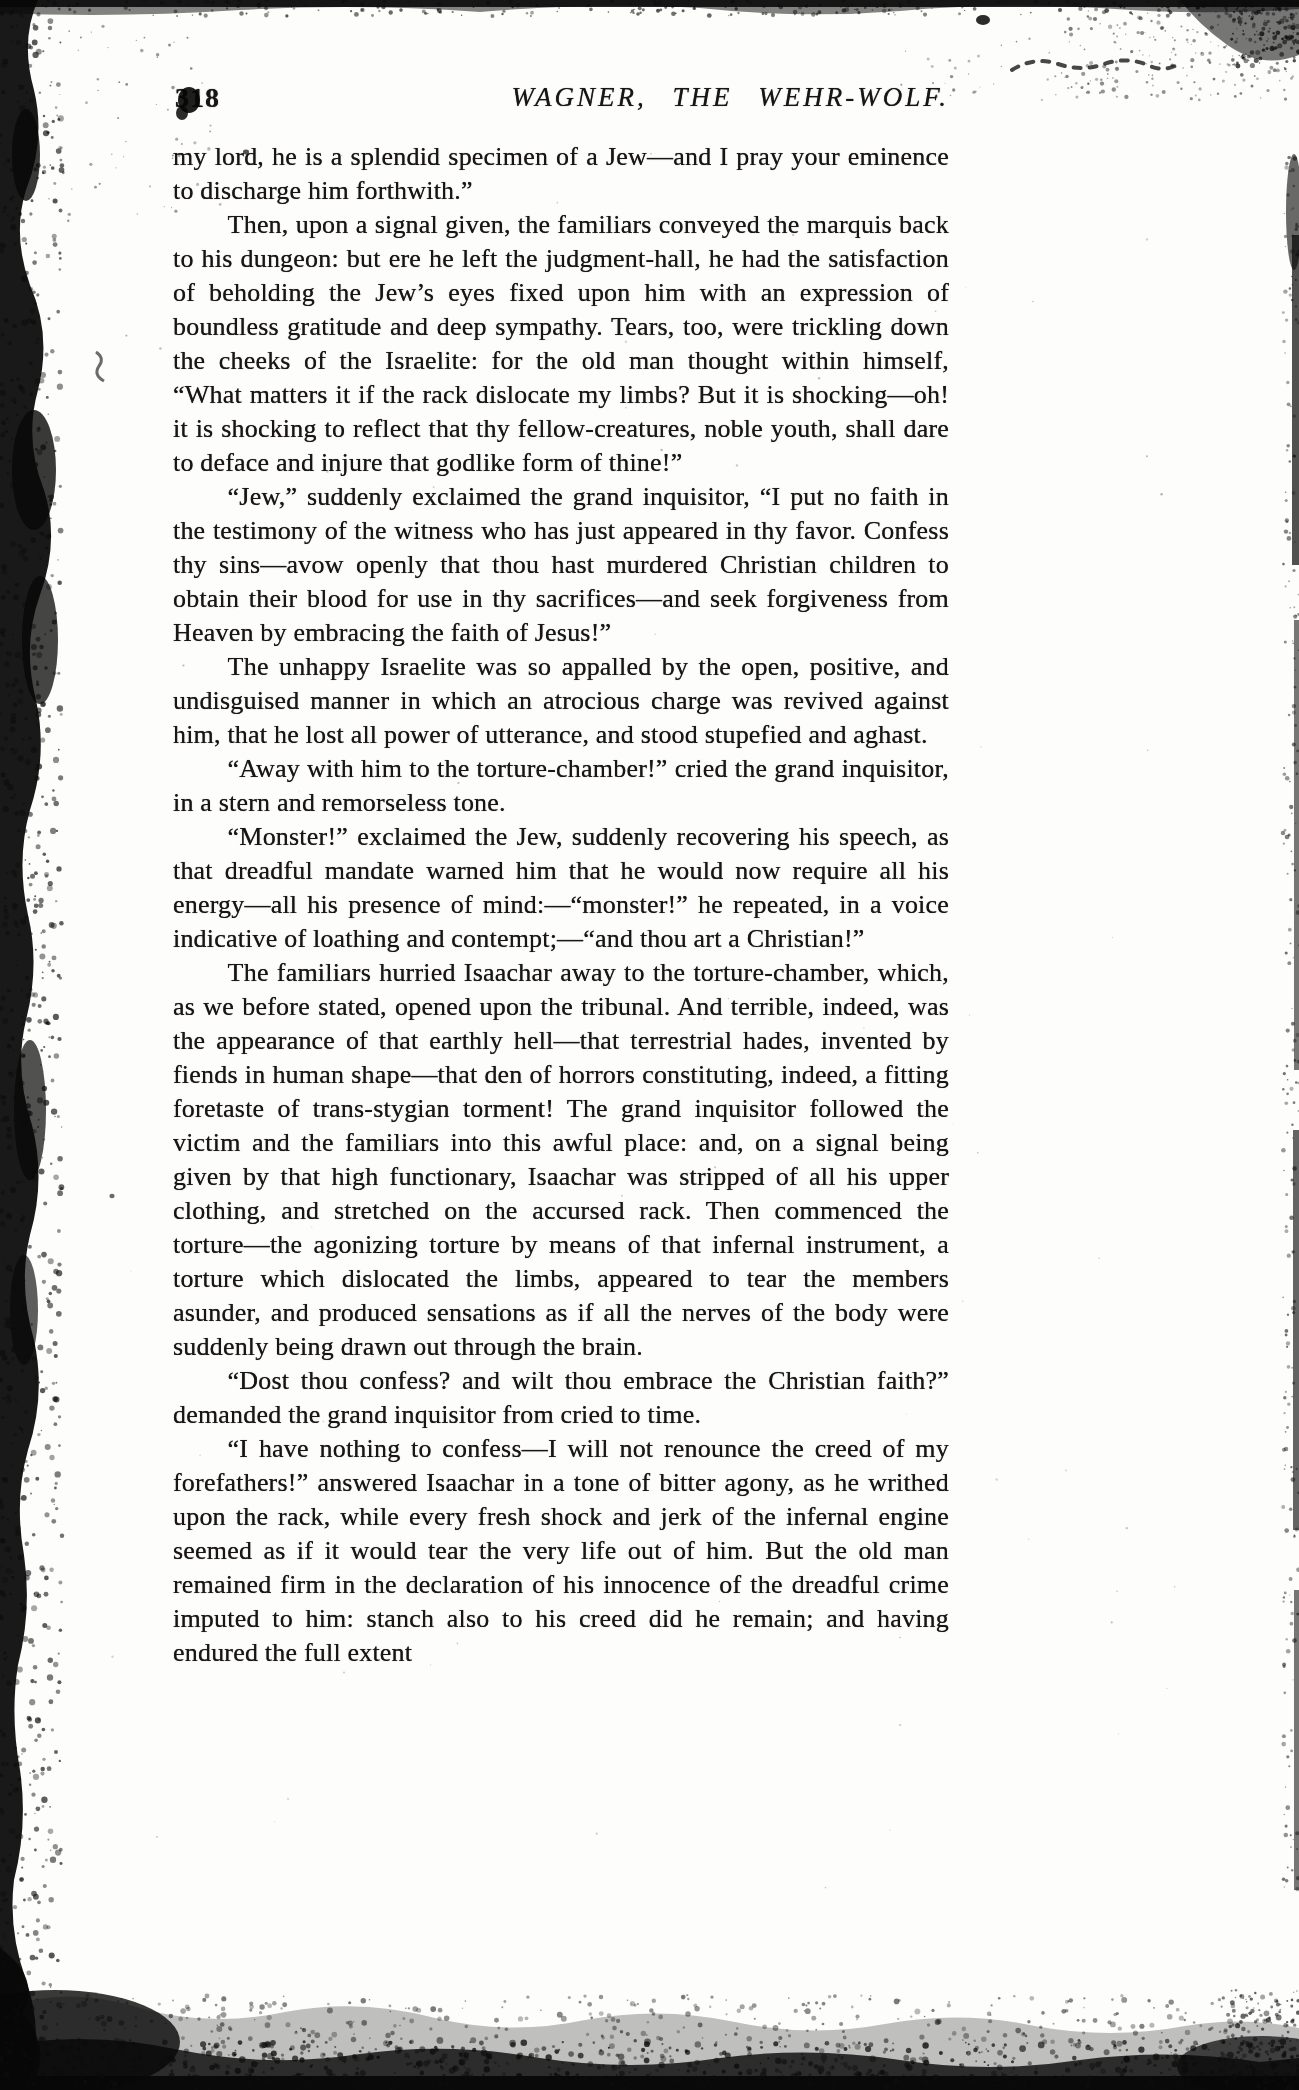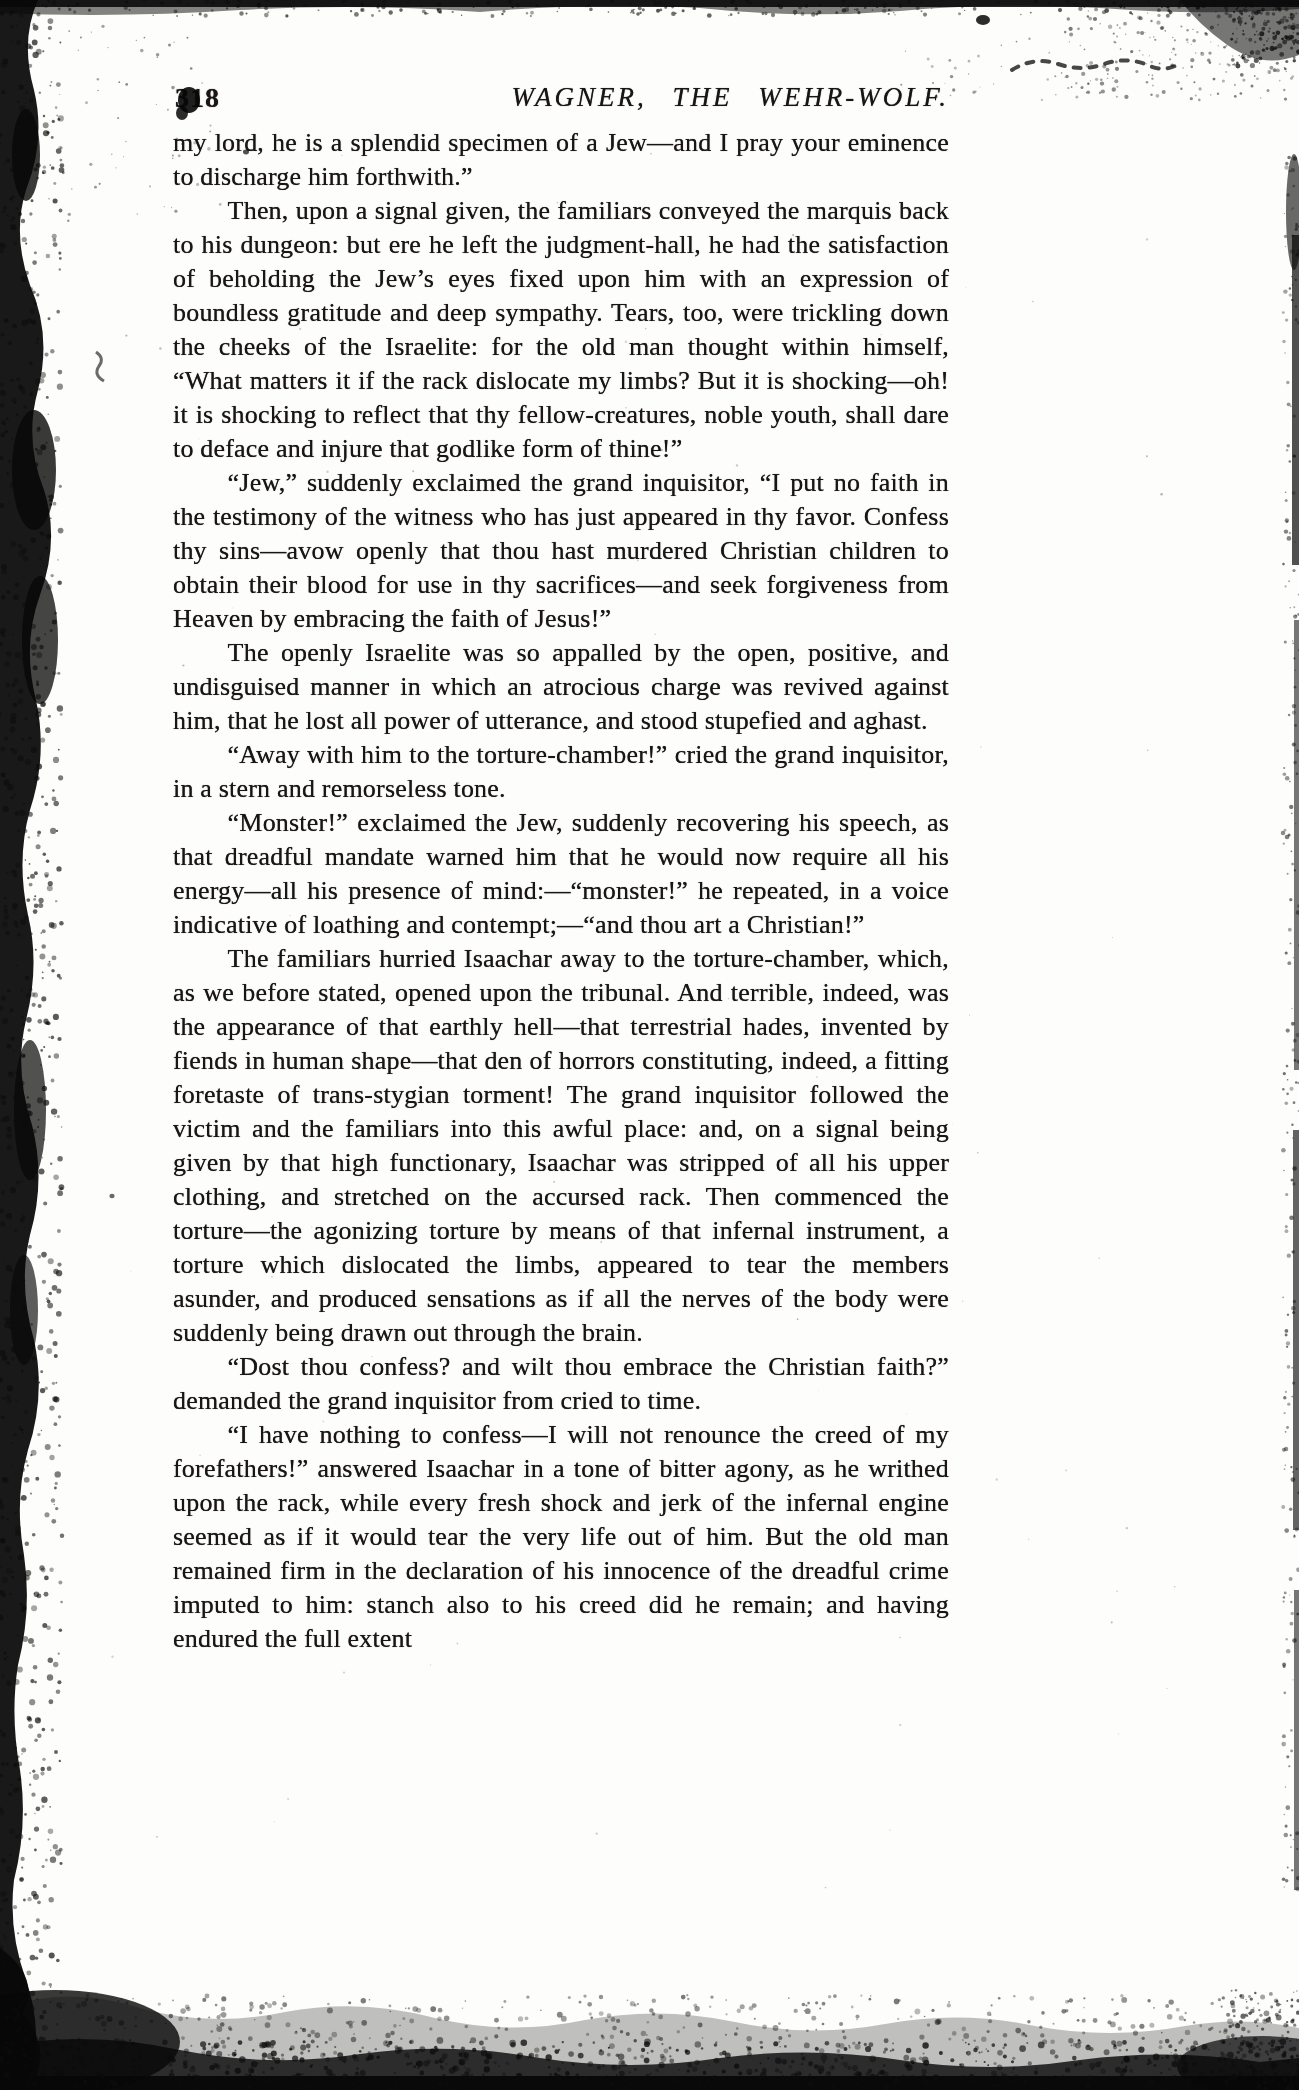--- a/index.html
+++ b/index.html
@@ -20,20 +20,21 @@
     text-shadow:0 0 1px rgba(20,18,16,.9);
   }
   .booktitle{
     display:block;text-align:right;
     font-style:italic;font-size:27px;
     letter-spacing:3px;word-spacing:16px;
     text-shadow:0 0 .8px rgba(20,18,16,.8);
     white-space:nowrap;
   }
   .bodytext{
+    margin-top:14px;
     font-size:26px;line-height:34px;
     text-align:justify;
     letter-spacing:.2px;
     text-shadow:0 0 .7px rgba(24,21,18,.85);
   }
   .bodytext p{margin:0;text-indent:2.1em;}
   .bodytext p:first-child{text-indent:0;}
 </style>
 </head>
 <body>
@@ -42,21 +43,21 @@
 
   <div class="content">
     <div class="pagehead">
       <span class="pageno">318</span>
       <span class="booktitle">WAGNER, THE WEHR-WOLF.</span>
     </div>
     <div class="bodytext">
       <p>my lord, he is a splendid specimen of a Jew—and I pray your eminence to discharge him forthwith.”</p>
       <p>Then, upon a signal given, the familiars conveyed the marquis back to his dungeon: but ere he left the judgment-hall, he had the satisfaction of beholding the Jew’s eyes fixed upon him with an expression of boundless gratitude and deep sympathy.  Tears, too, were trickling down the cheeks of the Israelite: for the old man thought within himself, “What matters it if the rack dislocate my limbs?  But it is shocking—oh! it is shocking to reflect that thy fellow-creatures, noble youth, shall dare to deface and injure that godlike form of thine!”</p>
       <p>“Jew,” suddenly exclaimed the grand inquisitor, “I put no faith in the testimony of the witness who has just appeared in thy favor.  Confess thy sins—avow openly that thou hast murdered Christian children to obtain their blood for use in thy sacrifices—and seek forgiveness from Heaven by embracing the faith of Jesus!”</p>
-      <p>The openly Israelite was so appalled by the open, positive, and undisguised manner in which an atrocious charge was revived against him, that he lost all power of utterance, and stood stupefied and aghast.</p>
+      <p>The unhappy Israelite was so appalled by the open, positive, and undisguised manner in which an atrocious charge was revived against him, that he lost all power of utterance, and stood stupefied and aghast.</p>
       <p>“Away with him to the torture-chamber!” cried the grand inquisitor, in a stern and remorseless tone.</p>
       <p>“Monster!” exclaimed the Jew, suddenly recovering his speech, as that dreadful mandate warned him that he would now require all his energy—all his presence of mind:—“monster!” he repeated, in a voice indicative of loathing and contempt;—“and thou art a Christian!”</p>
       <p>The familiars hurried Isaachar away to the torture-chamber, which, as we before stated, opened upon the tribunal.  And terrible, indeed, was the appearance of that earthly hell—that terrestrial hades, invented by fiends in human shape—that den of horrors constituting, indeed, a fitting foretaste of trans-stygian torment!  The grand inquisitor followed the victim and the familiars into this awful place: and, on a signal being given by that high functionary, Isaachar was stripped of all his upper clothing, and stretched on the accursed rack.  Then commenced the torture—the agonizing torture by means of that infernal instrument, a torture which dislocated the limbs, appeared to tear the members asunder, and produced sensations as if all the nerves of the body were suddenly being drawn out through the brain.</p>
       <p>“Dost thou confess? and wilt thou embrace the Christian faith?” demanded the grand inquisitor from cried to time.</p>
       <p>“I have nothing to confess—I will not renounce the creed of my forefathers!” answered Isaachar in a tone of bitter agony, as he writhed upon the rack, while every fresh shock and jerk of the infernal engine seemed as if it would tear the very life out of him.  But the old man remained firm in the declaration of his innocence of the dreadful crime imputed to him: stanch also to his creed did he remain; and having endured the full extent</p>
     </div>
   </div>
 
   <svg class="noise" viewBox="0 0 1299 2090" xmlns="http://www.w3.org/2000/svg">
     <g fill="#070707">

